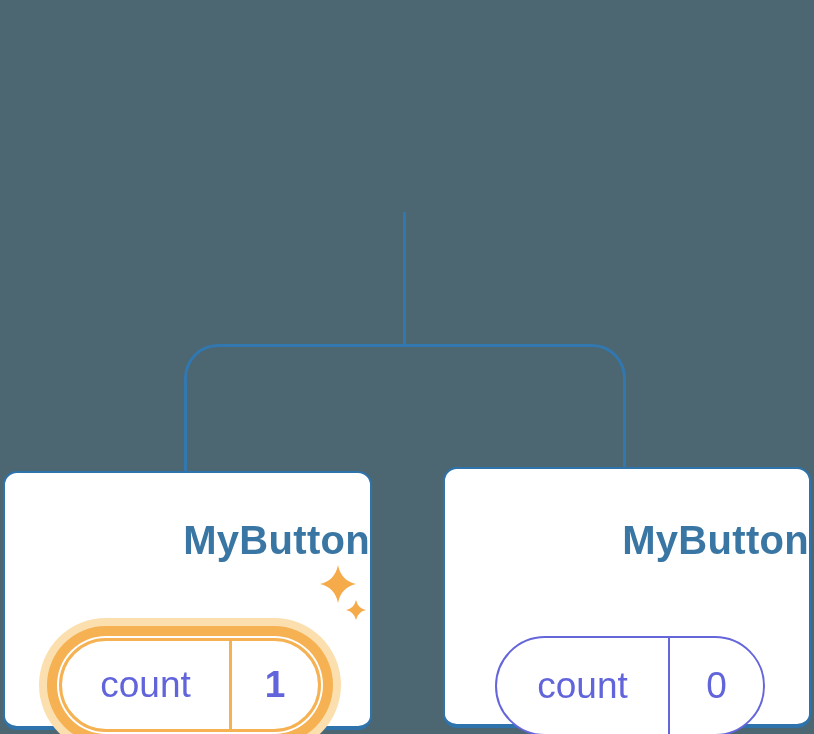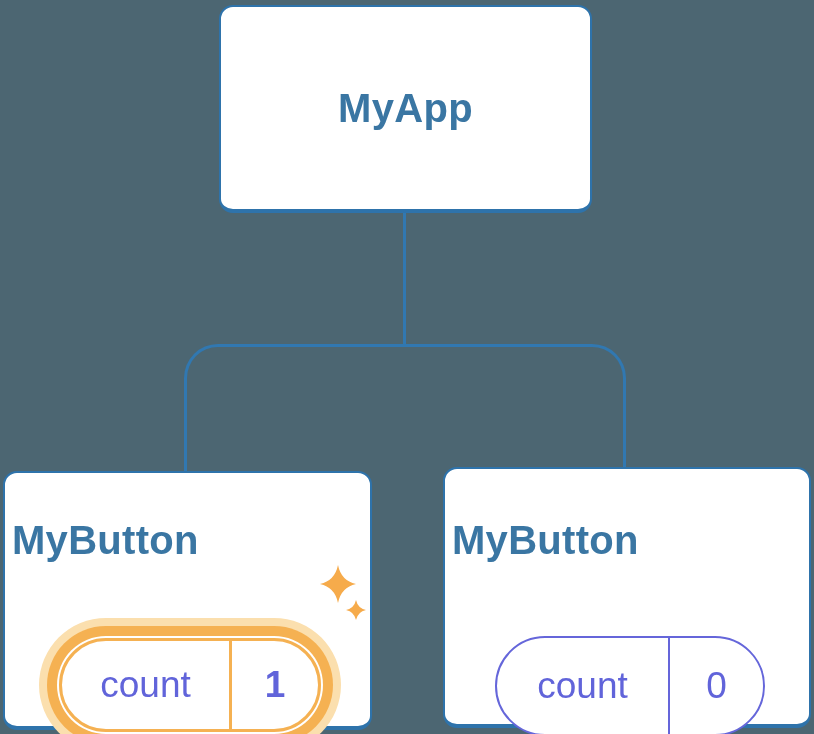--- a/index.html
+++ b/index.html
@@ -66,21 +66,21 @@
     margin: 0;
     font-size: 40px;
     line-height: 46px;
     font-weight: 700;
     letter-spacing: 0.3px;
     color: var(--title-text);
   }
   .title-child {
     position: absolute;
     left: 7px; right: 0;
-    text-align: left;
+    text-align: right;
   }
   .card-left  .title-child { top: 44px; }
   .card-right .title-child { top: 48px; }
 
   
   .pill {
     position: absolute;
     display: flex;
     box-sizing: border-box;
     background: #ffffff;
@@ -130,23 +130,20 @@
   .spark { fill: var(--sparkle); }
 </style>
 </head>
 <body>
 
 <div class="stage">
 
   <div class="connector-root"></div>
   <div class="connector-branch"></div>
 
-  <section class="card card-root">
-    <h2 class="title">MyApp</h2>
-  </section>
 
   <section class="card card-left">
     <h2 class="title title-child">MyButton</h2>
     <div class="pill pill-highlight">
       <span class="pill-label">count</span>
       <span class="pill-value">1</span>
     </div>
     <svg class="sparkles" viewBox="0 0 56 64" aria-hidden="true">
       <path class="spark" d="M24 3 Q27.2 18.8 42 22 Q27.2 25.2 24 41 Q20.8 25.2 6 22 Q20.8 18.8 24 3 Z"></path>
       <path class="spark" d="M42 38 Q43.8 46.2 52 48 Q43.8 49.8 42 58 Q40.2 49.8 32 48 Q40.2 46.2 42 38 Z"></path>

